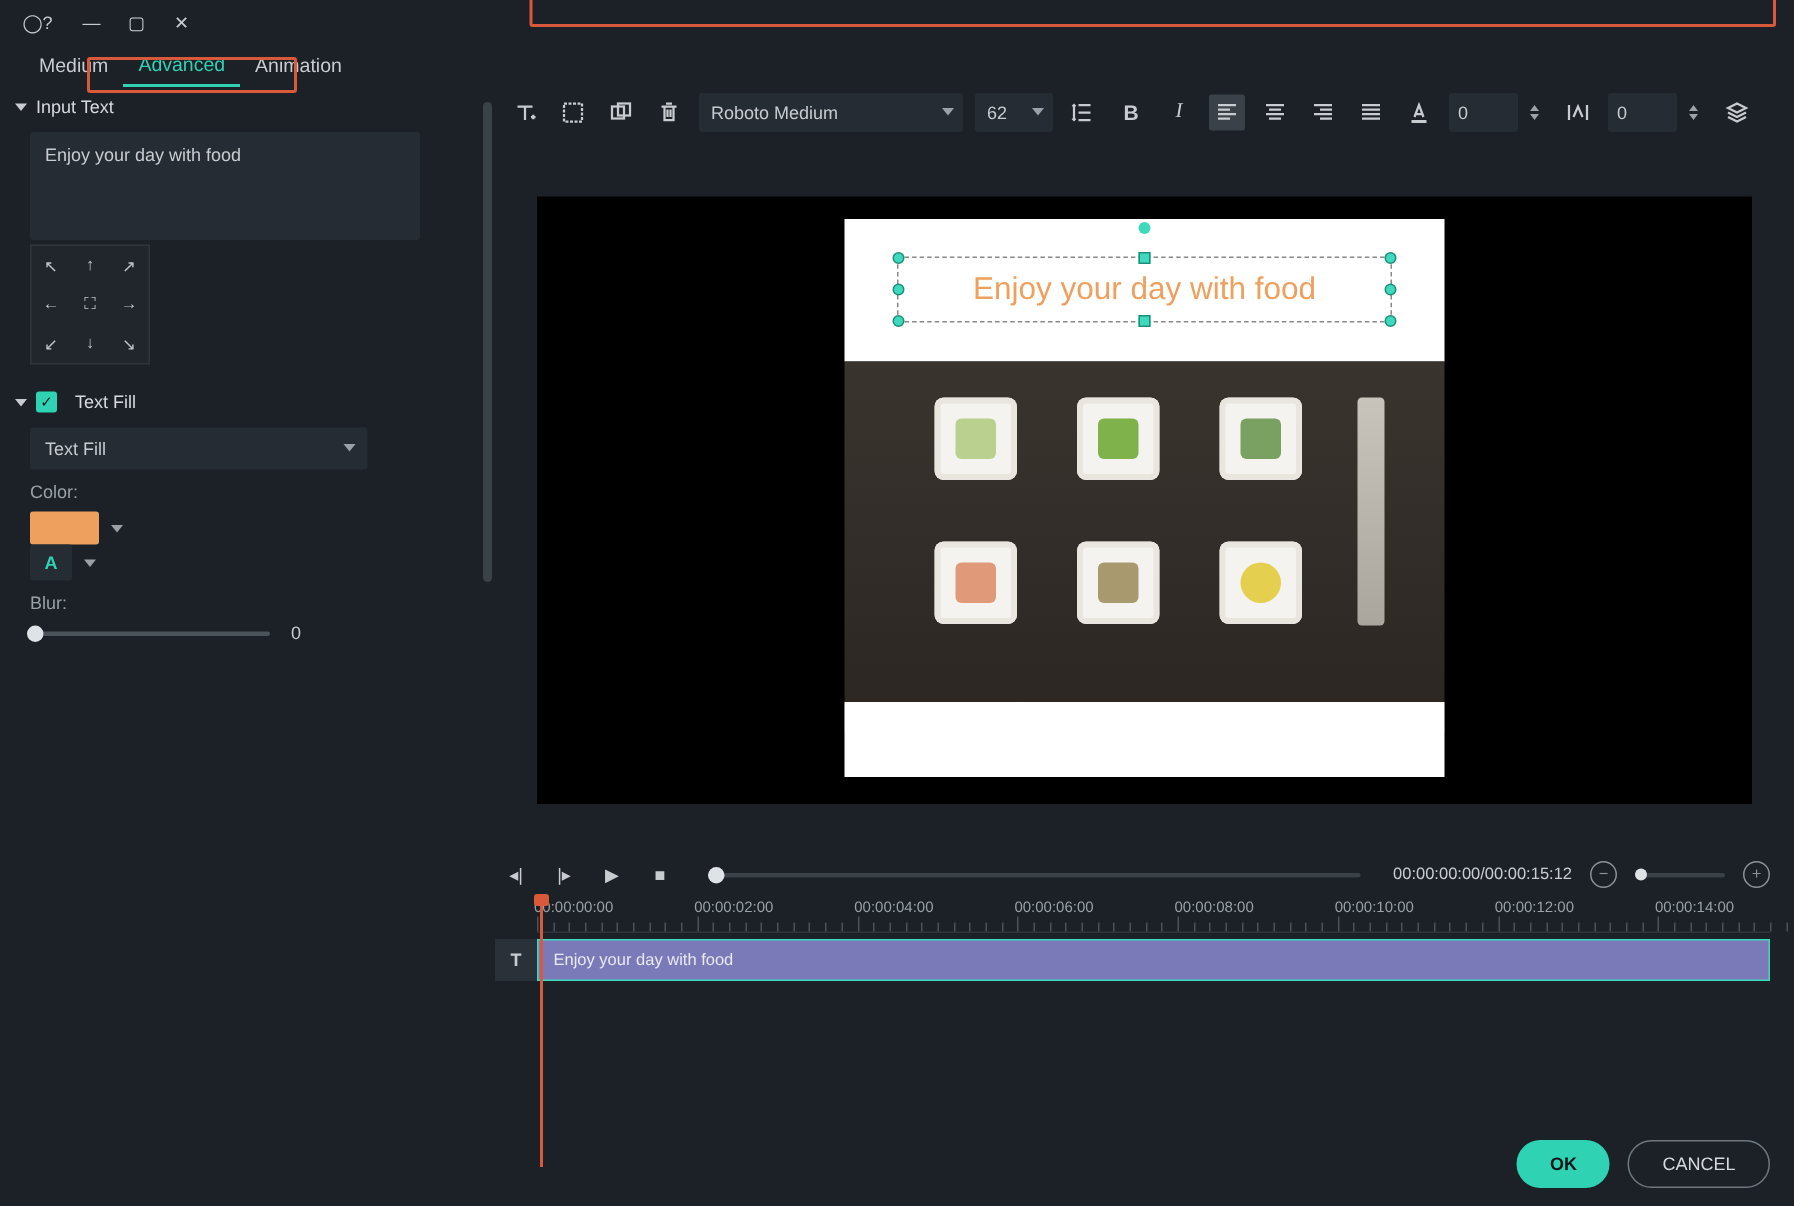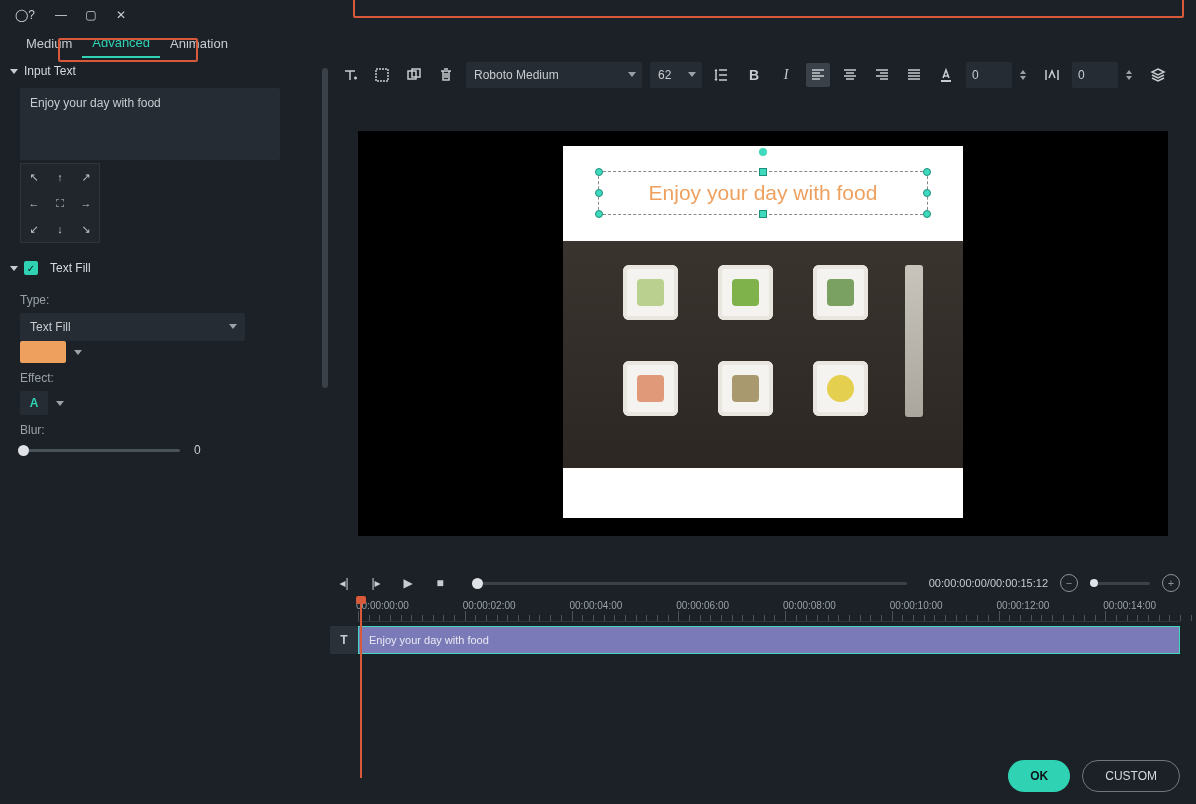--- a/index.html
+++ b/index.html
@@ -156,32 +156,31 @@
         <div>↘</div>
       </div>
     </div>
 
     <div class="sec-head">
       <span class="caret"></span>
       <span class="checkbox">✓</span>
       <span>Text Fill</span>
     </div>
     <div class="sec-body">
-      <div class="label">Type:</div>
       <div class="select">
         <span>Text Fill</span>
         <span class="chev"></span>
       </div>
 
+      <div class="label">Color:</div>
       <div class="swatch-row">
         <div class="swatch"></div>
         <div class="dd-chev"></div>
       </div>
 
-      <div class="label">Effect:</div>
       <div class="swatch-row">
         <div class="effect-box">
             <span>A</span>
           </div>
         <div class="dd-chev"></div>
       </div>
 
 
       <div class="label">Blur:</div>
       <div class="slider-row">
@@ -430,15 +429,15 @@
 </div>
 
 <div class="toolbar-wrap"></div>
 
 <div class="footer">
   <div class="spacer"></div>
   <div class="btn btn-primary">
       <span>OK</span>
     </div>
   <div class="btn btn-outline">
-      <span>CUSTOM</span>
+      <span>CANCEL</span>
     </div>
 </div>
 
 </body></html>

